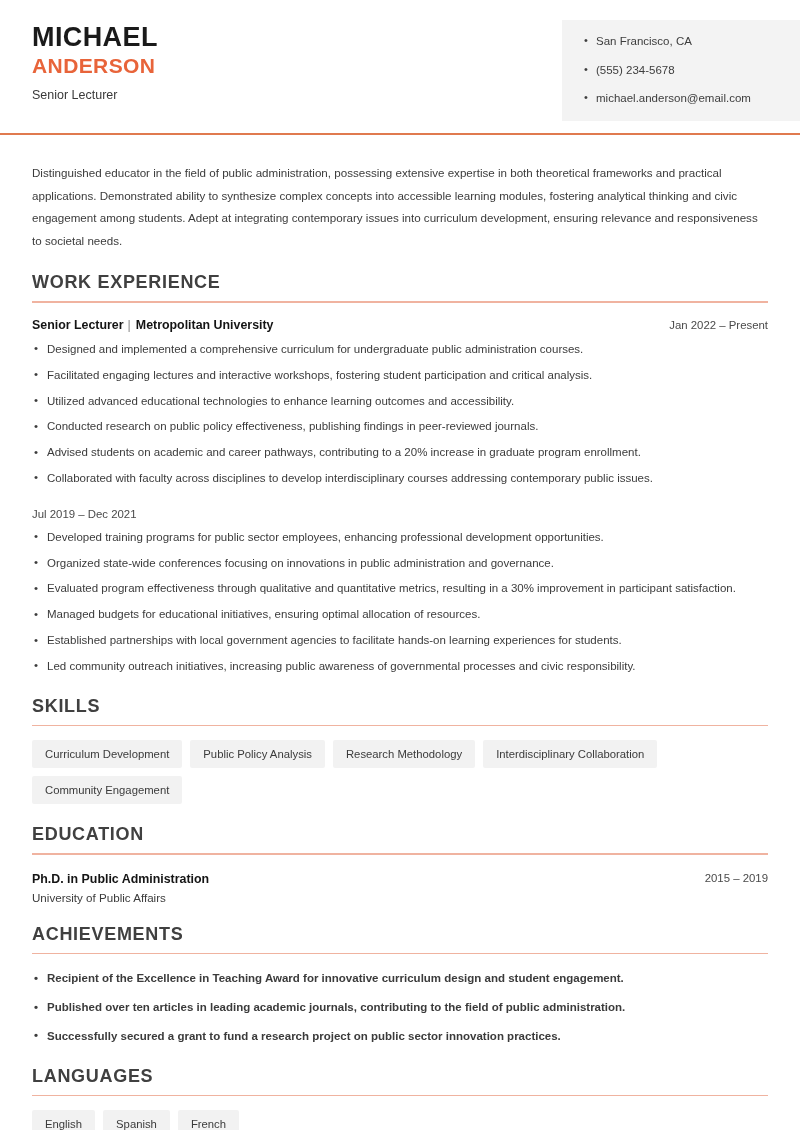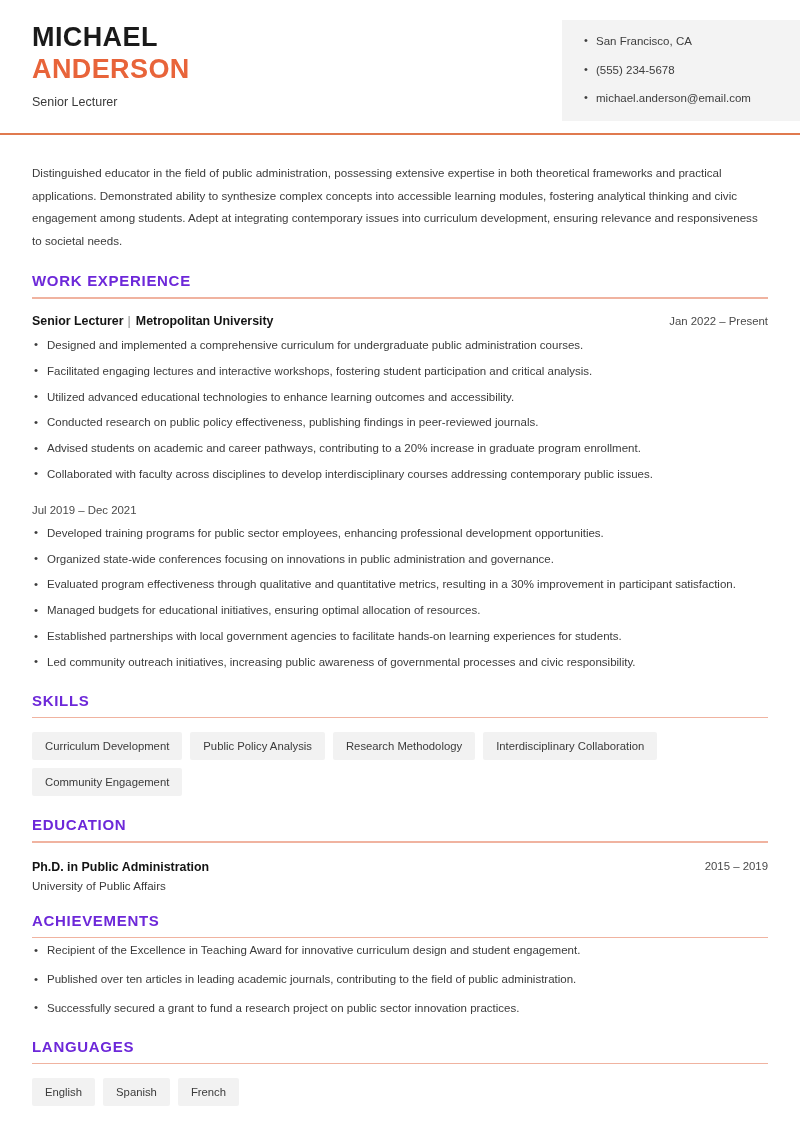--- a/index.html
+++ b/index.html
@@ -40,21 +40,21 @@
 
   .name-first {
     font-size: 27px;
     font-weight: bold;
     letter-spacing: 0.4px;
     color: #1a1a1a;
     line-height: 1.18;
   }
 
   .name-last {
-    font-size: 27px;
+    font-size: 21px;
     font-weight: bold;
     letter-spacing: 0.4px;
     color: #e8643a;
     line-height: 1.18;
   }
 
   .job-title {
     margin-top: 9px;
     font-size: 12.5px;
     color: #3a3a3a;
@@ -110,24 +110,24 @@
     margin-top: 26px;
     font-size: 11.6px;
     line-height: 1.95;
     color: #3b3b3b;
     text-align: left;
   }
 
   .section { margin-top: 20px; }
 
   .section-title {
-    font-size: 15px;
+    font-size: 18px;
     font-weight: bold;
     letter-spacing: 0.7px;
-    color: #6d28d9;
+    color: #404040;
     text-transform: uppercase;
   }
 
   .section-rule {
     margin-top: 8px;
     height: 1.5px;
     background: #f0b3a0;
     width: 100%;
   }
 
@@ -227,21 +227,21 @@
     white-space: nowrap;
     flex-shrink: 0;
   }
 
   .edu-school {
     margin-top: 5px;
     font-size: 11.6px;
     color: #3b3b3b;
   }
 
-  .achievements-list { margin-top: 4px; }
+  .achievements-list { margin-top: 16px; font-weight: bold; }
 
   .achievements-list .bullet { margin-bottom: 11px; }
 </style>
 </head>
 <body>
 
 <div class="page">
 
   <div class="header">
     <div class="identity">

